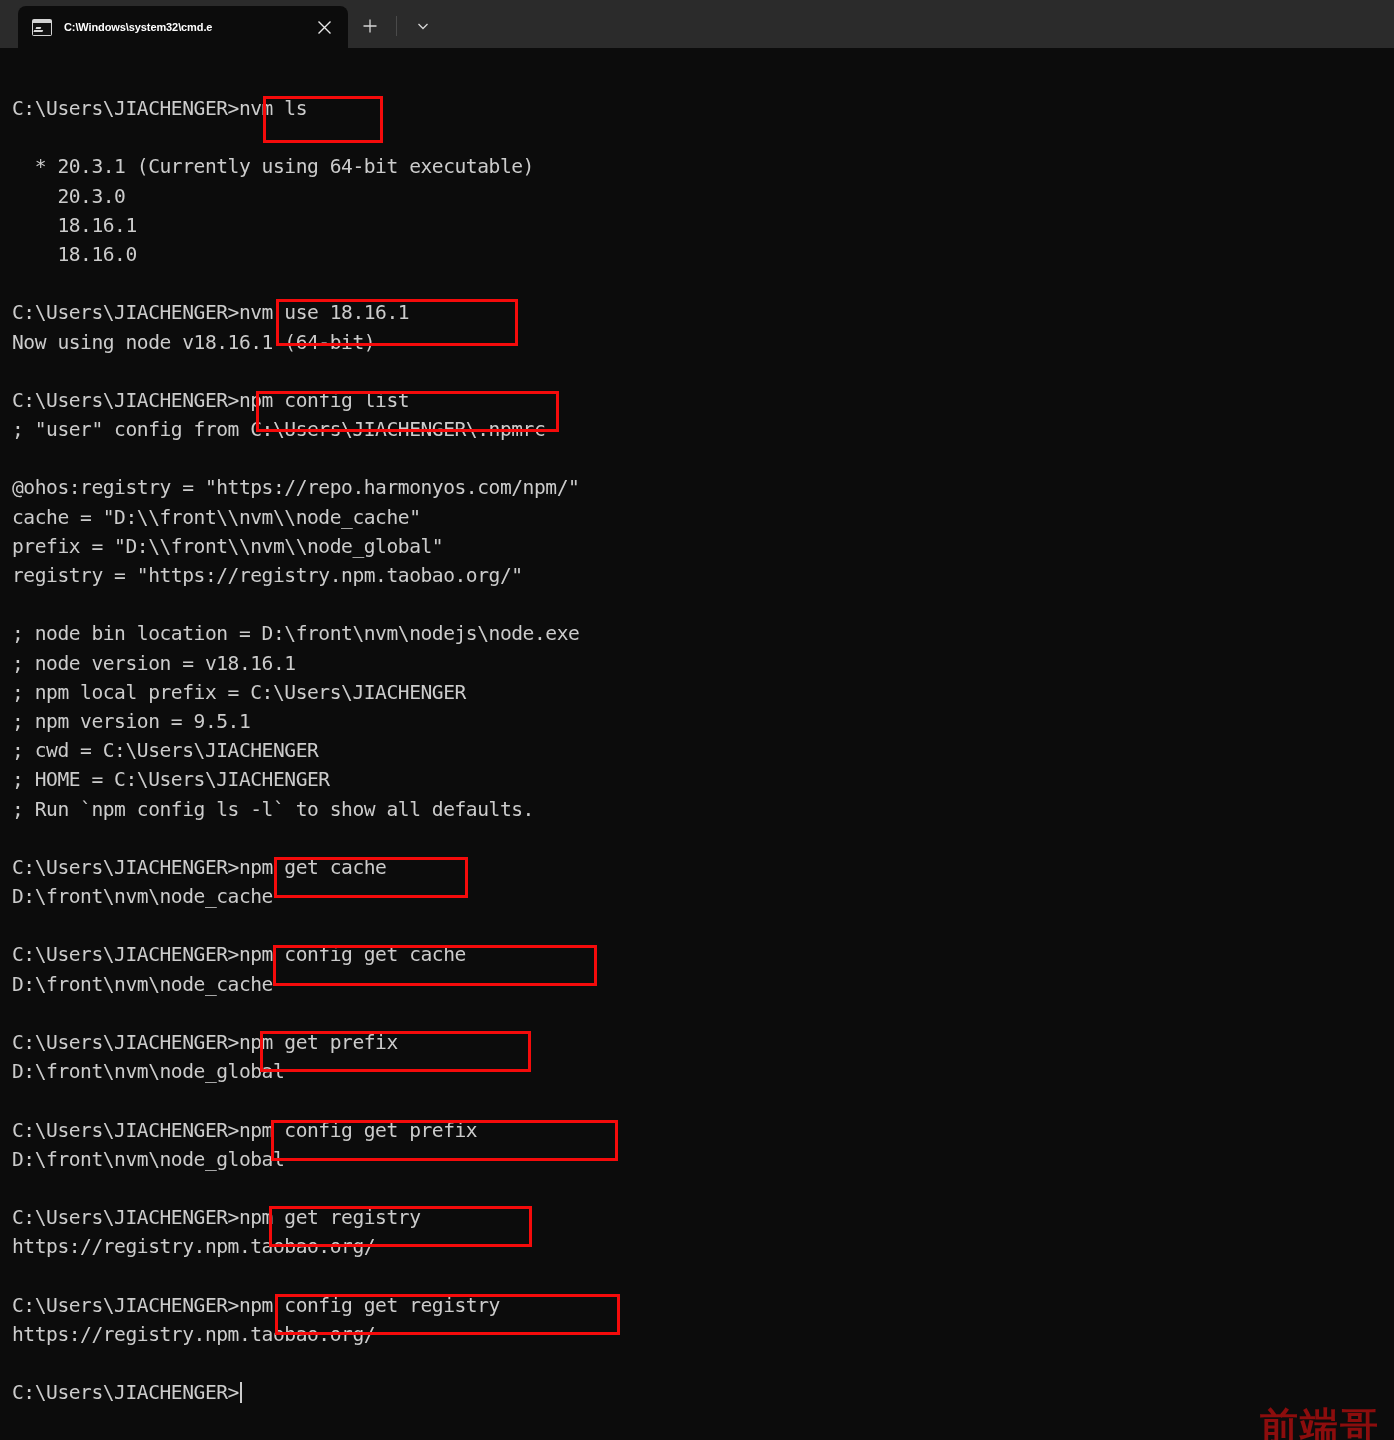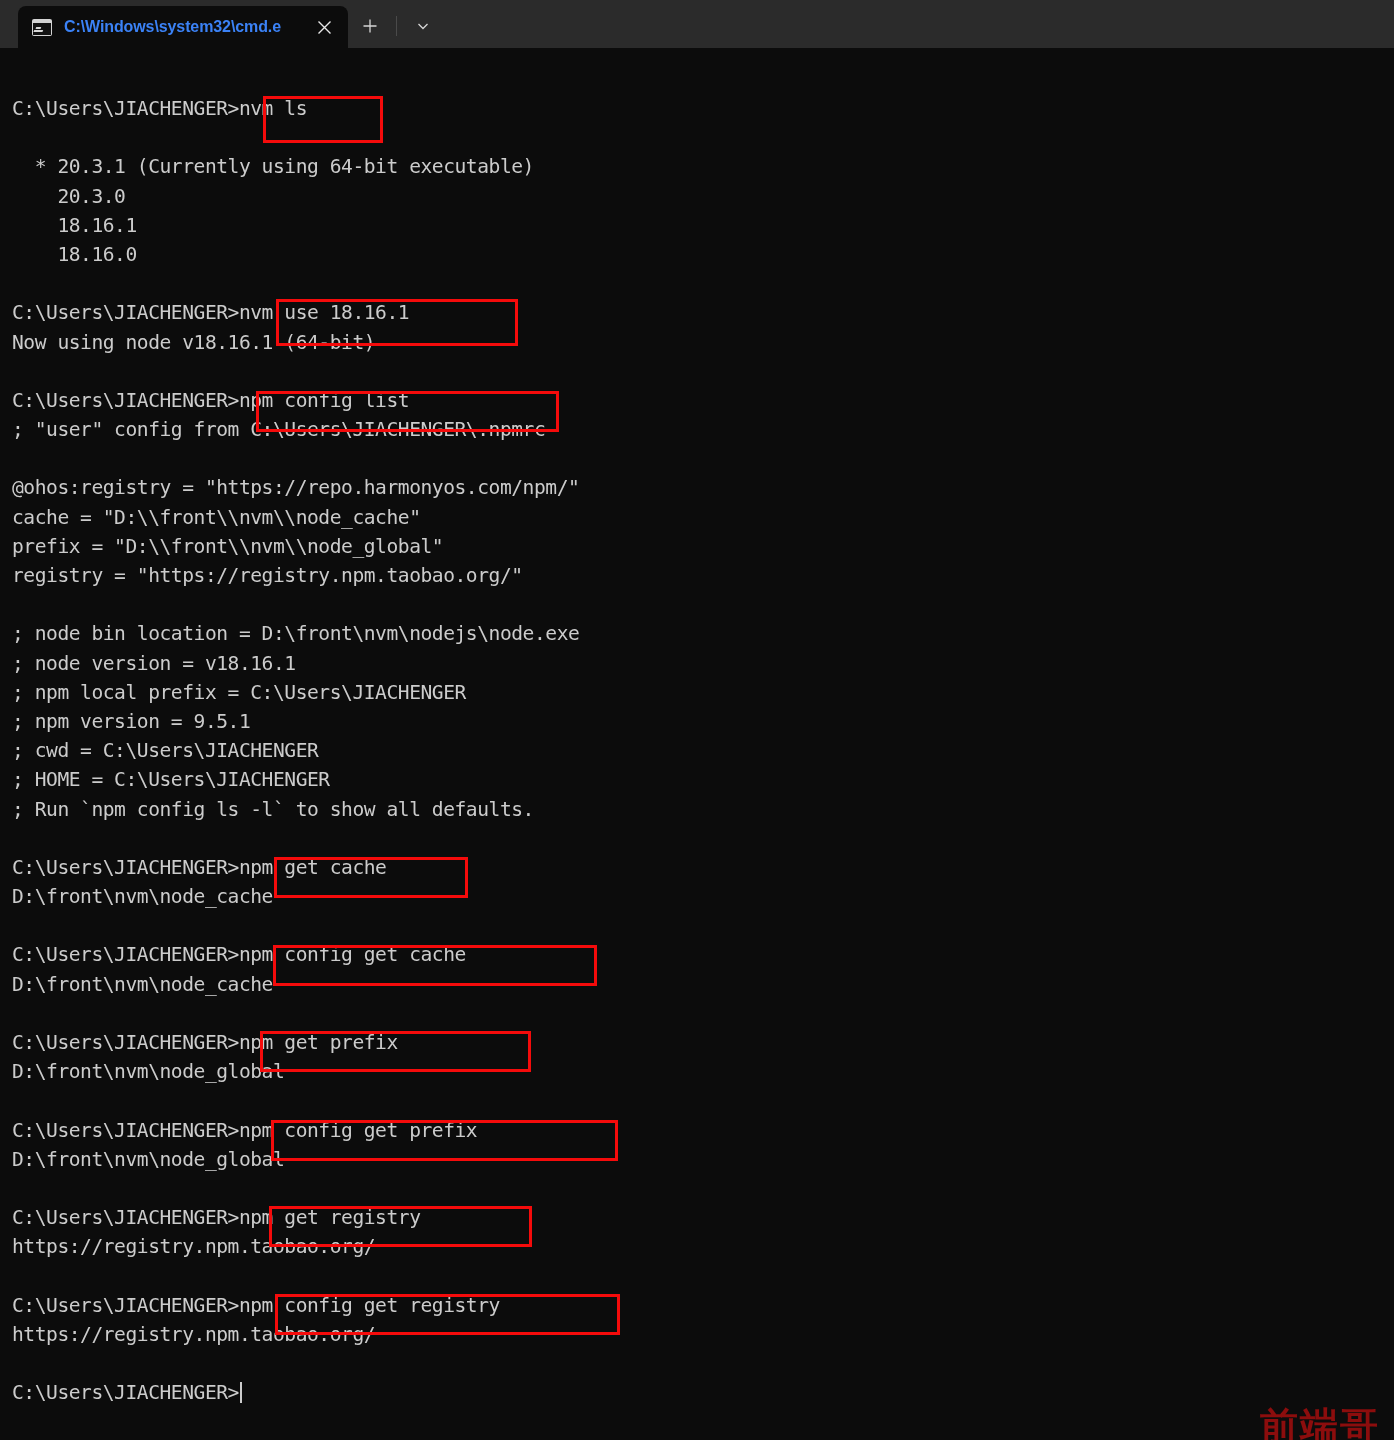--- a/index.html
+++ b/index.html
@@ -59,23 +59,23 @@
     position: absolute;
     left: 4px; top: 8px;
     width: 5px; height: 1.5px;
     background: #d8d8d8;
     box-shadow: 3px 3px 0 0 #d8d8d8, -1px 3px 0 0 #d8d8d8;
     transform: skewX(-20deg);
   }
 
   .tab-title {
     font-family: "Liberation Sans", sans-serif;
-    font-size: 16px;
+    font-size: 11px;
     font-weight: 600;
-    color: #3b82f6;
+    color: #ffffff;
     white-space: nowrap;
     overflow: hidden;
     flex: 1 1 auto;
     letter-spacing: -0.1px;
   }
 
   .tab-close {
     width: 28px;
     height: 28px;
     display: flex;

